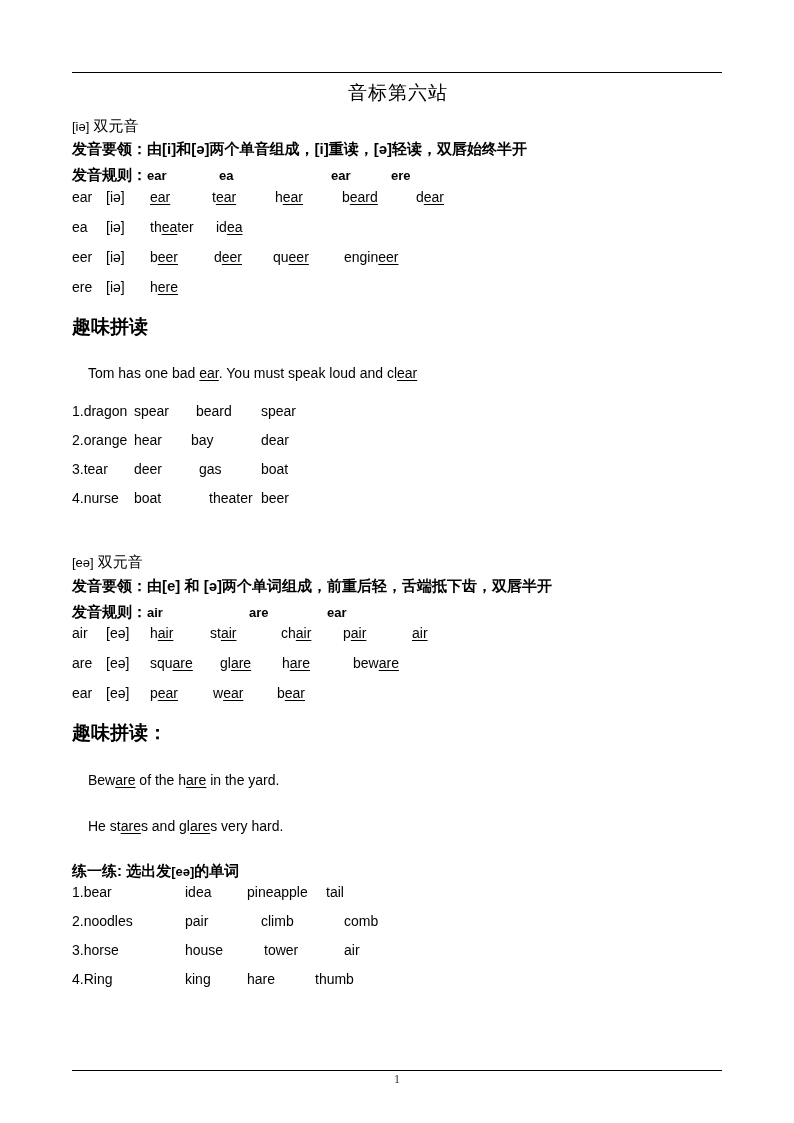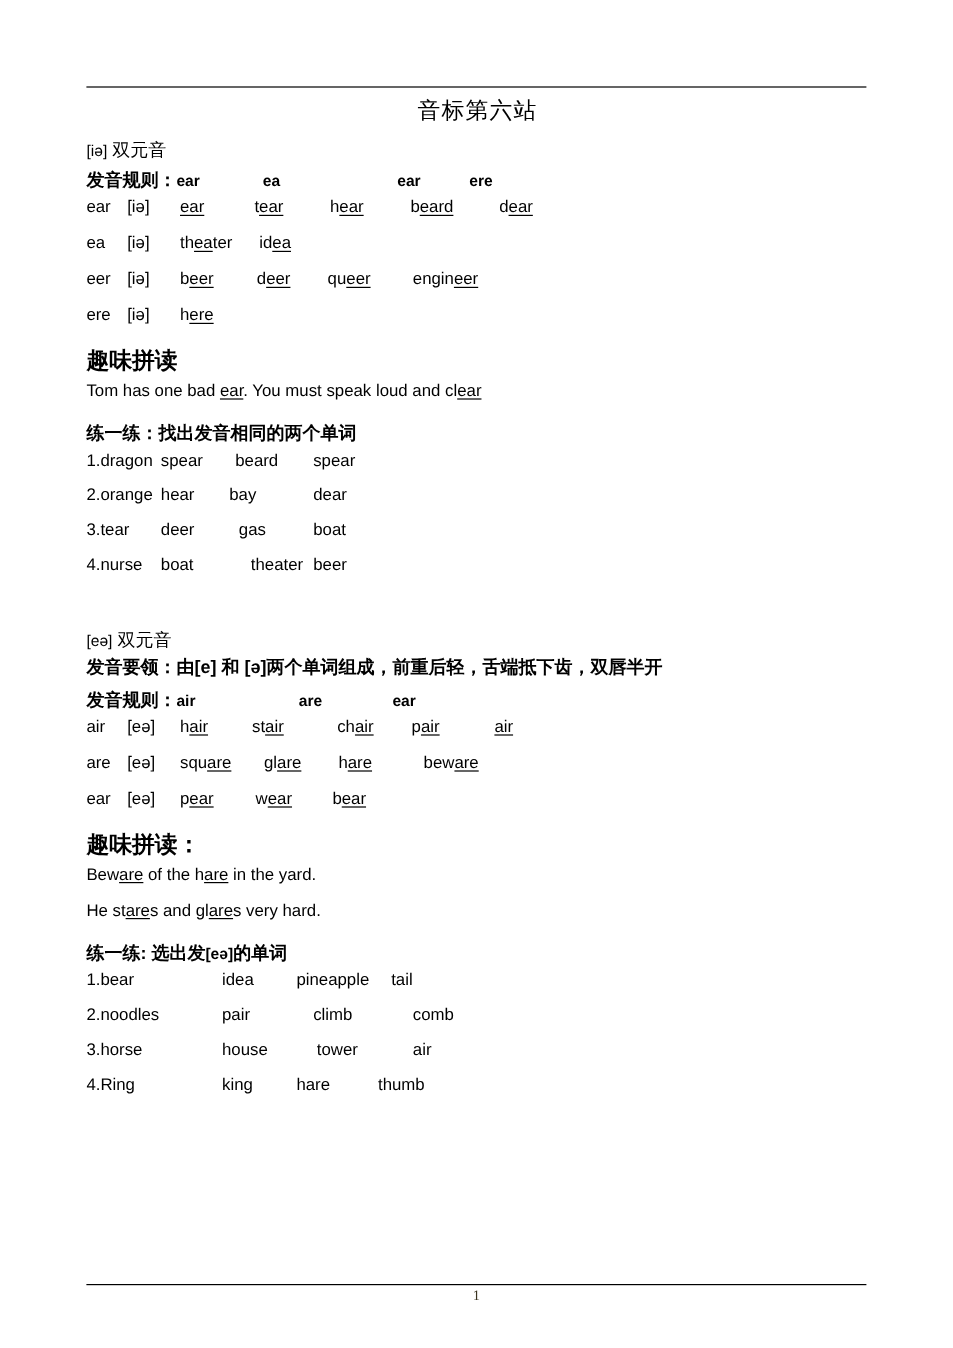--- a/index.html
+++ b/index.html
@@ -117,23 +117,23 @@
     line-height: 1.2;
     margin: 0;
     padding: 6px 0 4px 0;
     white-space: pre;
   }
   .fun-line {
     font-size: 14px;
     line-height: 1.0;
     height: 30px;
     display: flex;
-    align-items: flex-start;
-    white-space: pre;
-    margin: 0;
+    align-items: center;
+    white-space: pre;
+    margin: 16px;
   }
   .practice-head {
     font-size: 15px;
     font-weight: bold;
     line-height: 1.2;
     margin: 0;
     padding: 5px 0 5px 0;
     white-space: pre;
   }
   .practice-head .ipa { font-size: 13px; font-weight: bold; }
@@ -156,20 +156,21 @@
   <div class="header-rule"></div>
 
   <div class="content">
 
     <div class="doc-title">音标第六站</div>
 
     <div>
 
       <div class="sec-title"><span class="ipa">[iə]</span><span> 双元音</span></div>
 
+      <div class="key-line"><span>发音要领：</span><span>由[i]和[ə]两个单音组成，[i]重读，[ə]轻读，双唇始终半开</span></div>
 
       <div class="rule-line">
         <span class="rl-label">发音规则：</span>
         <span class="rl-cols">
           <span style="flex:0 0 72px">ear</span>
           <span style="flex:0 0 112px">ea</span>
           <span style="flex:0 0 60px">ear</span>
           <span>ere</span>
         </span>
       </div>
@@ -211,21 +212,20 @@
         <span class="wr-ipa">[iə]</span>
         <span class="wr-words">
           <span class="w"><span>h</span><span class="u">ere</span><span></span></span>
         </span>
       </div>
 
       <div class="sub-head">趣味拼读</div>
 
       <div class="fun-line"><span><span>Tom has one bad </span><span class="u">ear</span><span>. You must speak loud and cl</span><span class="u">ear</span><span></span></span></div>
 
-      <div class="practice-head">练一练：找出发音相同的两个单词</div>
 
       <div class="q-row">
         <span class="q" style="flex:0 0 62px">1.dragon</span>
         <span class="q" style="flex:0 0 62px">spear</span>
         <span class="q" style="flex:0 0 65px">beard</span>
         <span class="q">spear</span>
       </div>
       <div class="q-row">
         <span class="q" style="flex:0 0 62px">2.orange</span>
         <span class="q" style="flex:0 0 57px">hear</span>

